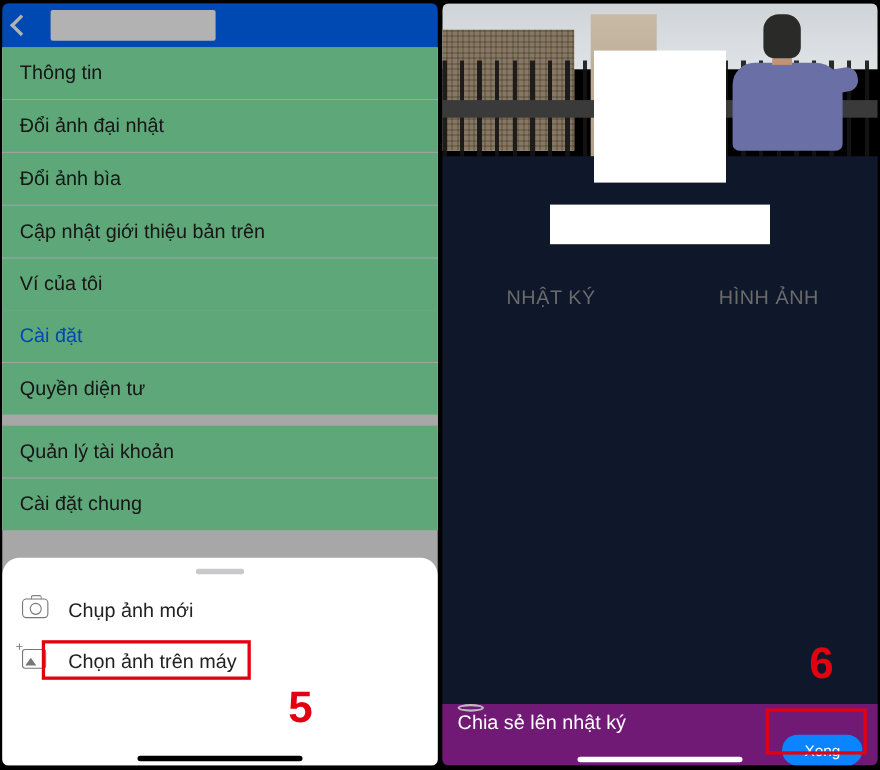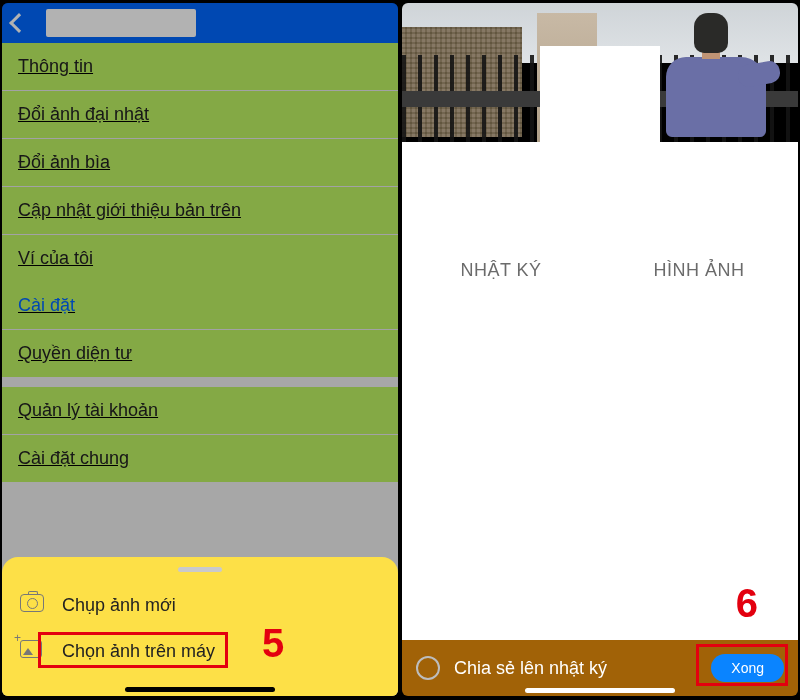--- a/index.html
+++ b/index.html
@@ -39,44 +39,43 @@
     width: 150px; height: 28px;
     background: #fff;
     border-radius: 2px;
   }
   .left .body {
     position: absolute;
     top: 40px; left: 0; right: 0; bottom: 0;
     background: #efefef;
   }
   .left .list {
-    background: #bef264;
-    text-decoration: underline;
+    background: #86efac;
   }
   .left .row {
     padding: 13px 16px;
     font-size: 18px;
     color: #222;
     border-bottom: 1px solid #e9e9ec;
   }
   .left .row:last-child { border-bottom: none; }
   .left .row.highlight { color: #0068ff; }
   .left .row.group-last { border-bottom: none; }
   .left .group-gap { height: 10px; background: #efefef; }
   .left .dim-overlay {
     position: absolute;
     top: 0; left: 0; right: 0; bottom: 0;
     background: rgba(0,0,0,0.30);
     pointer-events: none;
   }
   .left .sheet {
     position: absolute;
     left: 0; right: 0; bottom: 0;
-    height: 139px;
-    background: #fde047;
+    height: 189px;
+    background: #ffffff;
     border-radius: 16px 16px 0 0;
     padding: 10px 0 0 0;
   }
   .left .grabber {
     width: 44px; height: 5px;
     background: #c9c9cc;
     border-radius: 3px;
     margin: 0 auto 10px auto;
   }
   .left .sheet-row {
@@ -224,21 +223,21 @@
     position: absolute;
     top: 50px; right: -6px;
     width: 42px; height: 22px;
     background: #6a6fa6;
     border-radius: 10px;
     transform: rotate(-10deg);
   }
   .right .profile {
     position: absolute;
     top: 139px; left:0; right:0; bottom: 56px;
-    background: #ffffff;
+    background: #0f172a;
     padding-left: 20px;
   }
   .right .avatar-block {
     position: absolute;
     top: -96px; left: 50%;
     transform: translateX(-50%);
     width: 120px; height: 120px;
     background: #fff;
   }
   .right .name-block {
@@ -266,24 +265,25 @@
     right: 40px;
     bottom: 14px;
     color: #e3000f;
     font-size: 40px;
     font-weight: bold;
   }
   .right .bottom-bar {
     position: absolute;
     left:0; right:0; bottom:0;
     height: 56px;
-    background: #a16207;
-    display: flex;
-    align-items: center;
+    background: #701a75;
+    display: flex;
+    align-items: flex-start;
     padding: 0 14px;
+    flex-direction: column;
   }
   .right .radio {
     width: 24px; height: 24px;
     border: 2px solid #bdbdbd;
     border-radius: 50%;
     margin-right: 14px;
   }
   .right .share-label {
     color: #fff;
     font-size: 18px;

